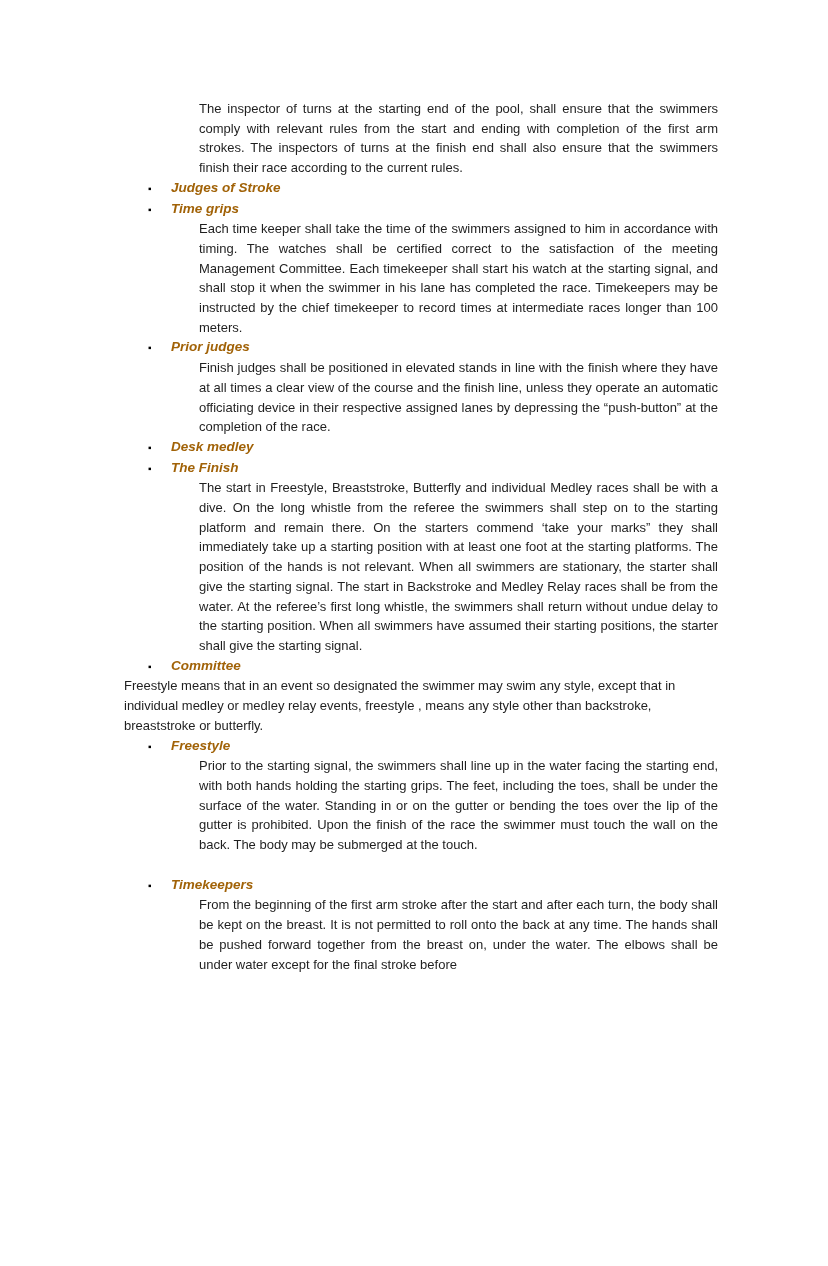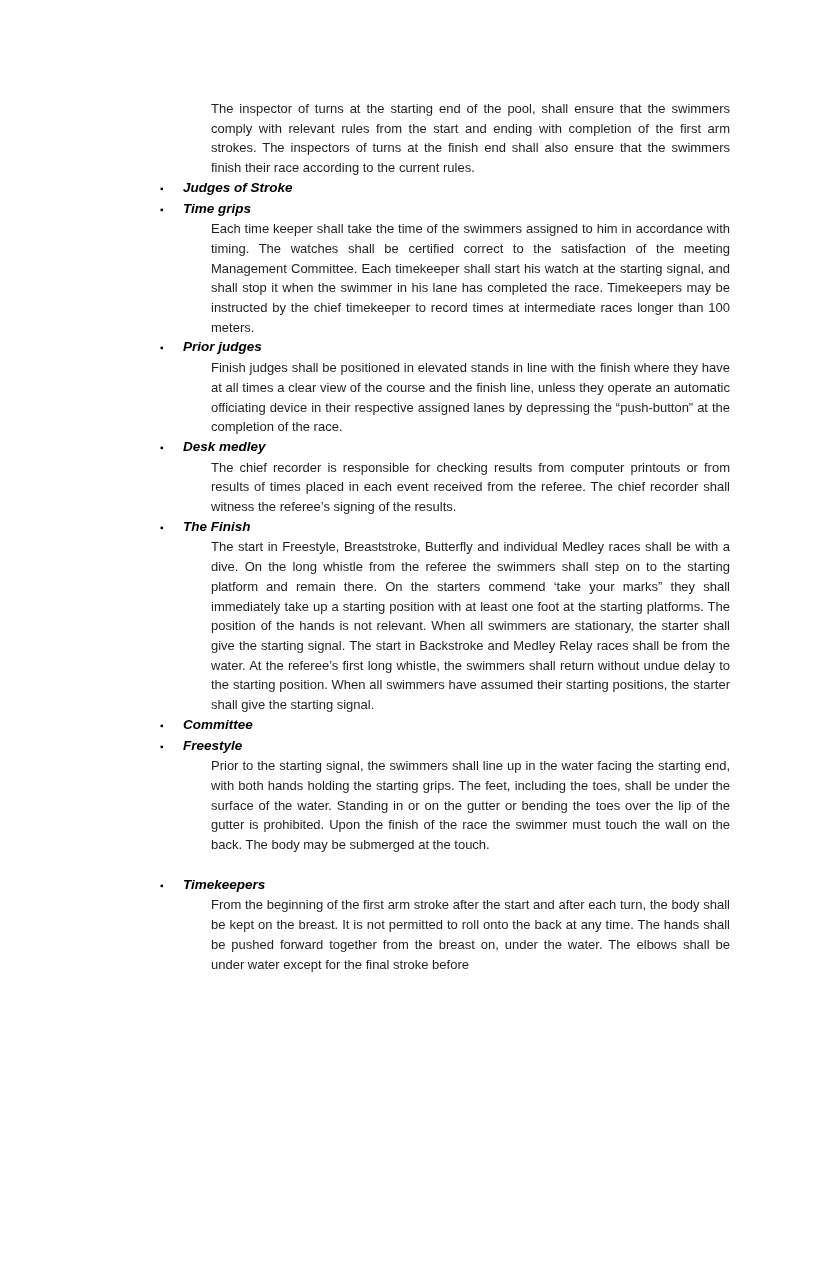--- a/index.html
+++ b/index.html
@@ -11,21 +11,21 @@
     position: relative;
     width: 828px;
     height: 1266px;
     background: #ffffff;
     overflow: hidden;
     font-family: "Liberation Sans", sans-serif;
     color: #1f1f1f;
   }
   .doc {
     position: absolute;
-    left: 136px;
+    left: 124px;
     top: 99px;
     width: 595px;
     font-size: 13px;
     line-height: 19.7px;
   }
   .para {
     margin: 0;
     text-align: justify;
   }
   .para.indented {
@@ -46,21 +46,21 @@
     display: inline-block;
     width: 23px;
     margin-left: 24px;
     font-size: 10px;
     color: #000000;
     flex: 0 0 auto;
   }
   .heading {
     font-weight: bold;
     font-style: italic;
-    color: #000000;
+    color: #a16207;
     font-size: 13.5px;
   }
   .section.gap-before {
     margin-top: 20px;
   }
 </style>
 </head>
 <body>
 
 <div class="page">
@@ -89,36 +89,36 @@
         <span class="heading">Prior judges</span>
       </div>
       <p class="para indented">Finish judges shall be positioned in elevated stands in line with the finish where they have at all times a clear view of the course and the finish line, unless they operate an automatic officiating device in their respective assigned lanes by depressing the “push-button” at the completion of the race.</p>
     </div>
 
     <div class="section">
       <div class="bullet-row">
         <span class="bullet">▪</span>
         <span class="heading">Desk medley</span>
       </div>
-      <p class="para indented">The chief recorder is responsible for checking results from computer printouts or from results of times placed in each event received from the referee. The chief recorder shall witness the referee’s signing of the results.</p>
     </div>
 
     <div class="section">
       <div class="bullet-row">
         <span class="bullet">▪</span>
         <span class="heading">The Finish</span>
       </div>
       <p class="para indented">The start in Freestyle, Breaststroke, Butterfly and individual Medley races shall be with a dive. On the long whistle from the referee the swimmers shall step on to the starting platform and remain there. On the starters commend ‘take your marks” they shall immediately take up a starting position with at least one foot at the starting platforms. The position of the hands is not relevant. When all swimmers are stationary, the starter shall give the starting signal. The start in Backstroke and Medley Relay races shall be from the water. At the referee’s first long whistle, the swimmers shall return without undue delay to the starting position. When all swimmers have assumed their starting positions, the starter shall give the starting signal.</p>
     </div>
 
     <div class="section">
       <div class="bullet-row">
         <span class="bullet">▪</span>
         <span class="heading">Committee</span>
       </div>
+      <p class="para full">Freestyle means that in an event so designated the swimmer may swim any style, except that in individual medley or medley relay events, freestyle , means any style other than backstroke, breaststroke or butterfly.</p>
     </div>
 
     <div class="section">
       <div class="bullet-row">
         <span class="bullet">▪</span>
         <span class="heading">Freestyle</span>
       </div>
       <p class="para indented">Prior to the starting signal, the swimmers shall line up in the water facing the starting end, with both hands holding the starting grips. The feet, including the toes, shall be under the surface of the water. Standing in or on the gutter or bending the toes over the lip of the gutter is prohibited.  Upon the finish of the race the swimmer must touch the wall on the back. The body may be submerged at the touch.</p>
     </div>
 

